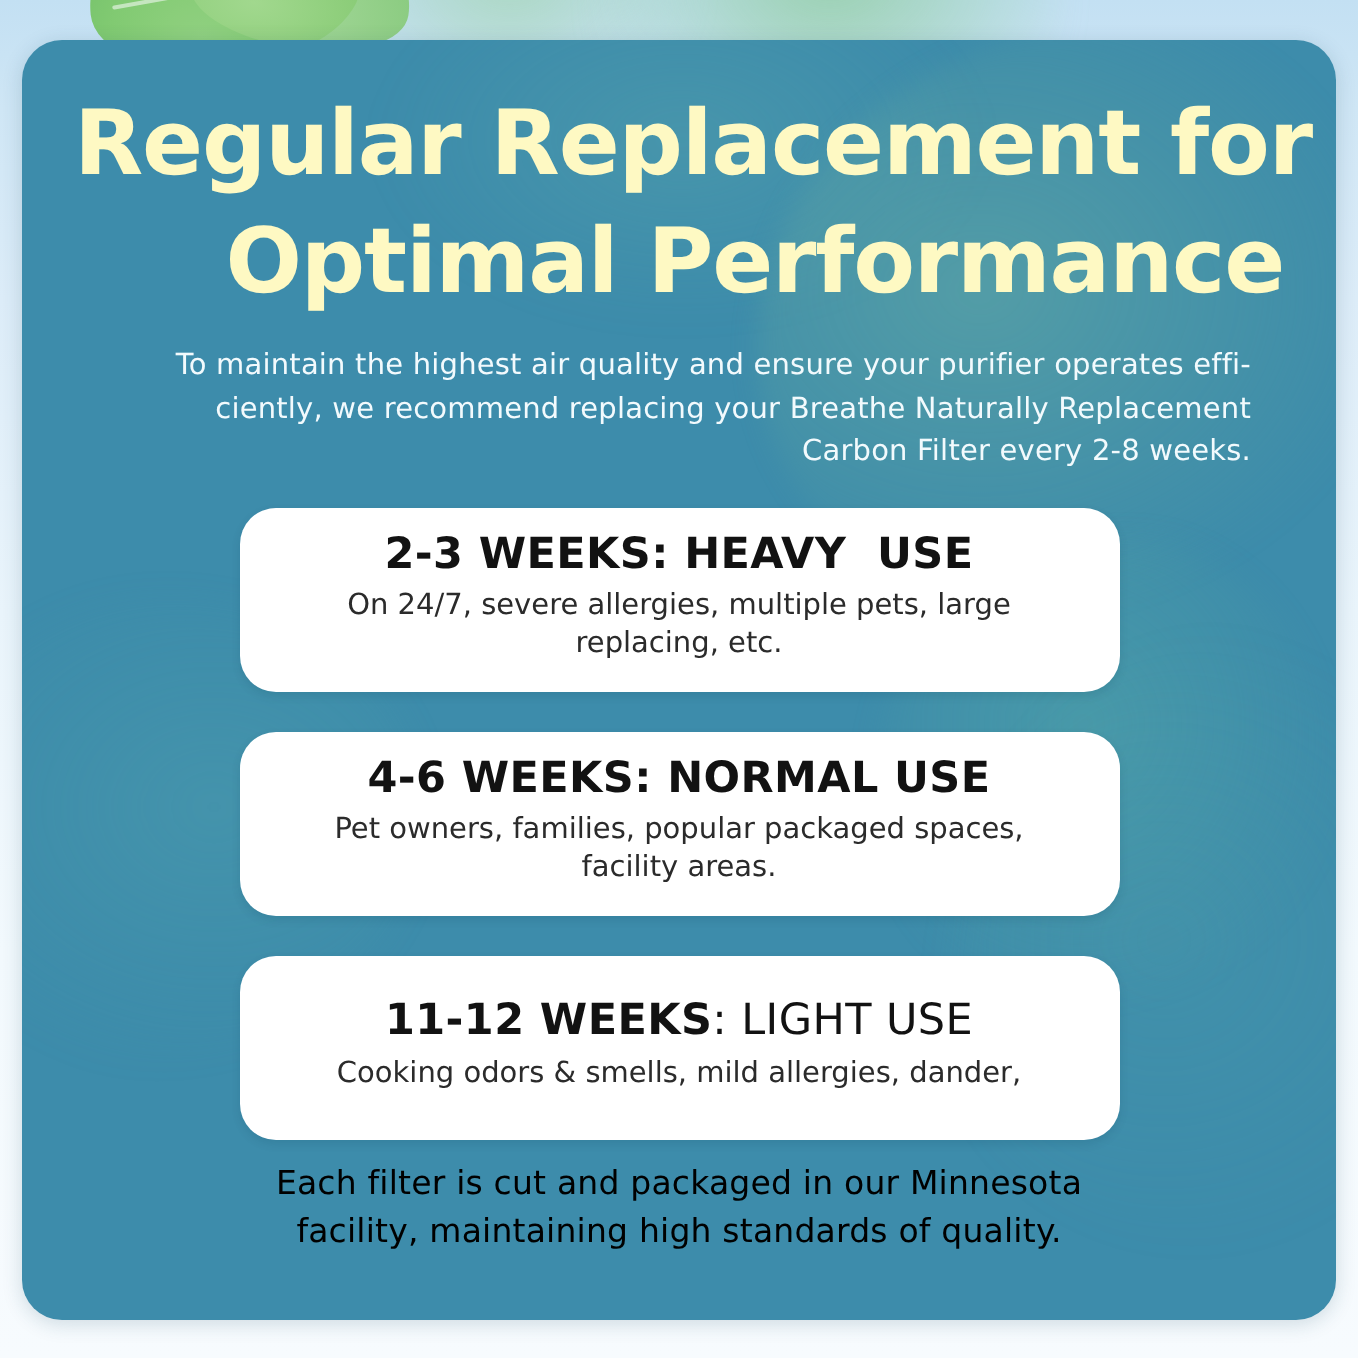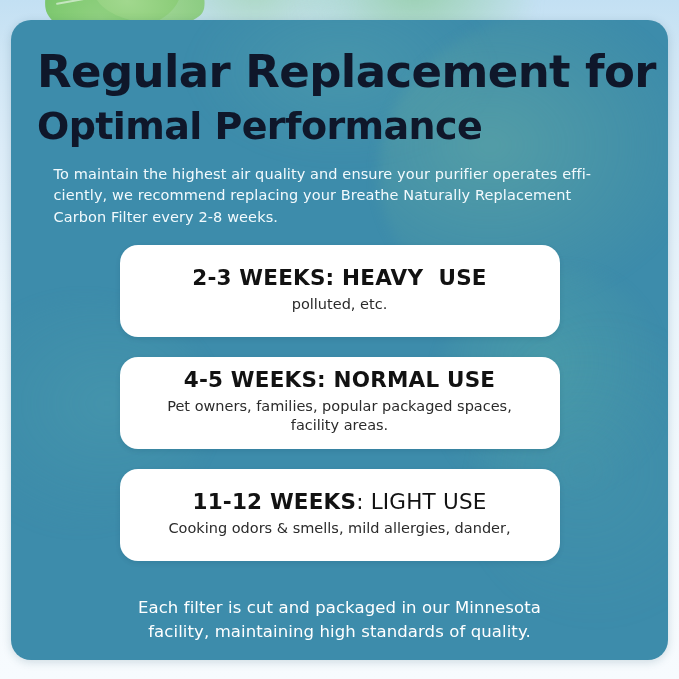--- a/index.html
+++ b/index.html
@@ -136,36 +136,36 @@
   #card-inner {
     position: relative;
     z-index: 2;
     padding: 0 26px;
     height: 100%;
   }
 
   
   #headline {
     margin-top: 22px;
-    text-align: left;
-    color: #0f172a;
+    text-align: right;
+    color: #fef9c3;
     font-family: "DejaVu Sans", "Liberation Sans", sans-serif;
     font-weight: bold;
     font-size: 45px;
     line-height: 1.32;
     letter-spacing: -0.6px;
   }
   #headline .ln { display: block; white-space: nowrap; }
-  #headline .ln2 { font-size: 38px; }
+  #headline .ln2 { font-size: 45px; }
 
   
   #intro {
     margin: 12px auto 4px;
     width: 572px;
-    text-align: left;
+    text-align: right;
     color: #f2fafd;
     font-size: 14.5px;
     line-height: 1.5;
     letter-spacing: .1px;
   }
   #intro .ln { display: block; }
 
   
   #cards {
     margin-top: 16px;
@@ -201,24 +201,24 @@
     color: #2b2b2b;
     font-size: 14.5px;
     line-height: 1.32;
     text-align: center;
     max-width: 400px;
   }
   .usage-desc .ln { display: block; }
 
   
   #footer {
-    margin: 35px auto 0;
+    margin: 10px auto 0;
     width: 540px;
     text-align: center;
-    color: #ffffff;
+    color: #000000;
     font-size: 16.5px;
     line-height: 1.45;
     letter-spacing: .1px;
   }
   #footer .ln { display: block; }
 </style>
 </head>
 <body>
 
 <div id="backdrop">
@@ -247,26 +247,27 @@
       <span class="ln">To maintain the highest air quality and ensure your purifier operates effi-</span>
       <span class="ln">ciently, we recommend replacing your Breathe Naturally Replacement</span>
       <span class="ln">Carbon Filter every 2-8 weeks.</span>
     </p>
 
     <div id="cards">
 
       <div class="usage-card">
         <div class="usage-title"><span class="strong">2-3 WEEKS: HEAVY  USE</span><span class="light"></span></div>
         <div class="usage-desc">
-          <span class="ln">polluted, etc.</span>
+          <span class="ln">On 24/7, severe allergies, multiple pets, large</span>
+          <span class="ln">replacing, etc.</span>
         </div>
       </div>
 
       <div class="usage-card">
-        <div class="usage-title"><span class="strong">4-5 WEEKS: NORMAL USE</span><span class="light"></span></div>
+        <div class="usage-title"><span class="strong">4-6 WEEKS: NORMAL USE</span><span class="light"></span></div>
         <div class="usage-desc">
           <span class="ln">Pet owners, families, popular packaged spaces,</span>
           <span class="ln">facility areas.</span>
         </div>
       </div>
 
       <div class="usage-card">
         <div class="usage-title"><span class="strong">11-12 WEEKS</span><span class="light">: LIGHT USE</span></div>
         <div class="usage-desc">
           <span class="ln">Cooking odors &amp; smells, mild allergies, dander,</span>

